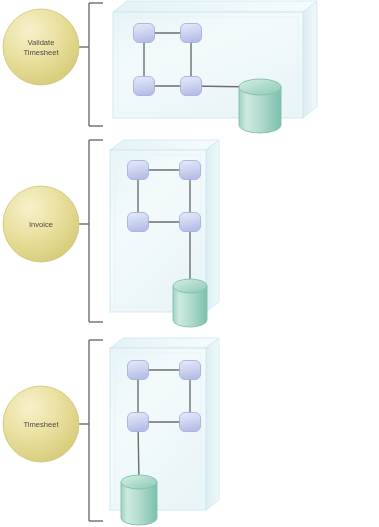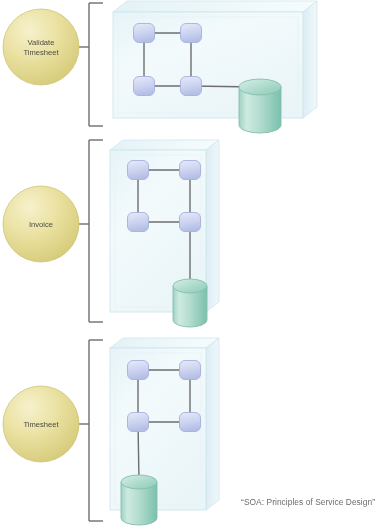--- a/index.html
+++ b/index.html
@@ -187,15 +187,14 @@
             <line x1="89" y1="340" x2="103" y2="340" stroke="#6e6e6e" stroke-width="1.4" stroke-linecap="butt"></line>
             <line x1="89" y1="521" x2="103" y2="521" stroke="#6e6e6e" stroke-width="1.4" stroke-linecap="butt"></line>
             <line x1="79" y1="424" x2="89" y2="424" stroke="#6e6e6e" stroke-width="1.4" stroke-linecap="butt"></line>
           </g>
           <circle cx="41" cy="424" r="38" fill="url(#gradCircle)" stroke="#c9bd6a" stroke-width="0.7"></circle>
           <text x="41" y="426.8" text-anchor="middle" class="circle-label">Timesheet</text>
         </g>
       </g>
   </svg>
 
-  <div class="credit-line" id="credit-1">“SOA: Principles of Service Design”</div>
 
 </div>
 
 </body></html>

